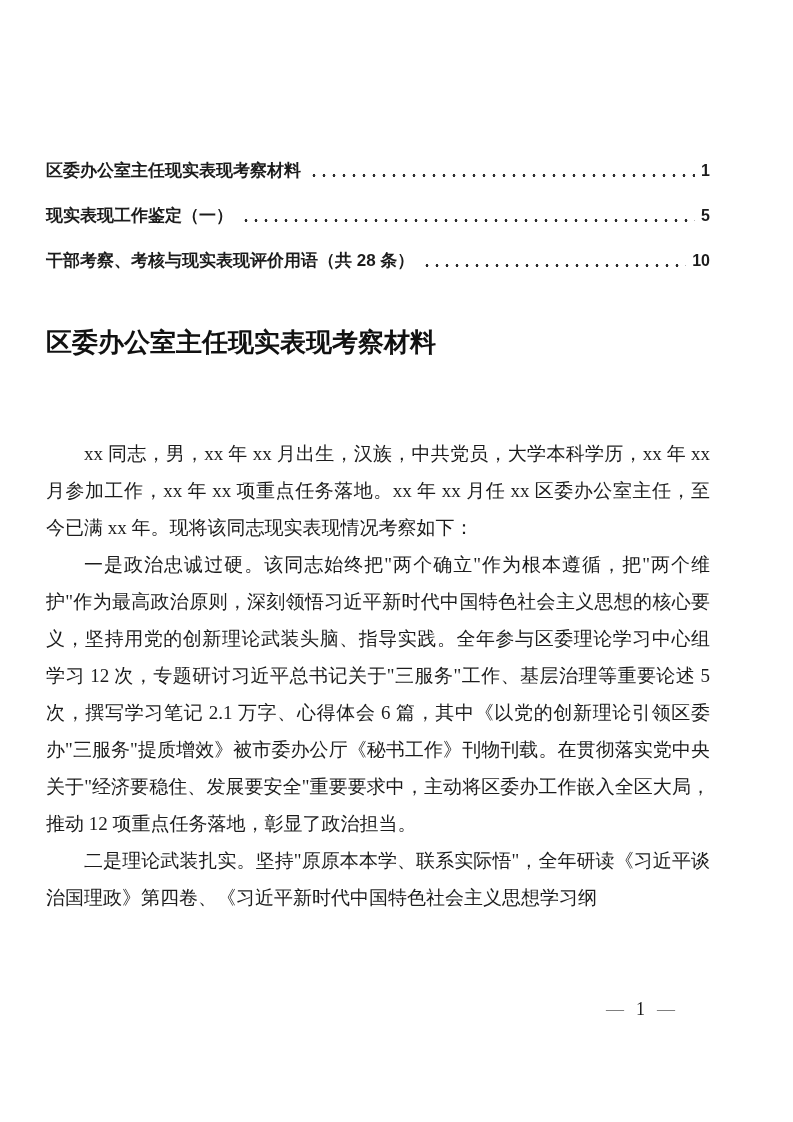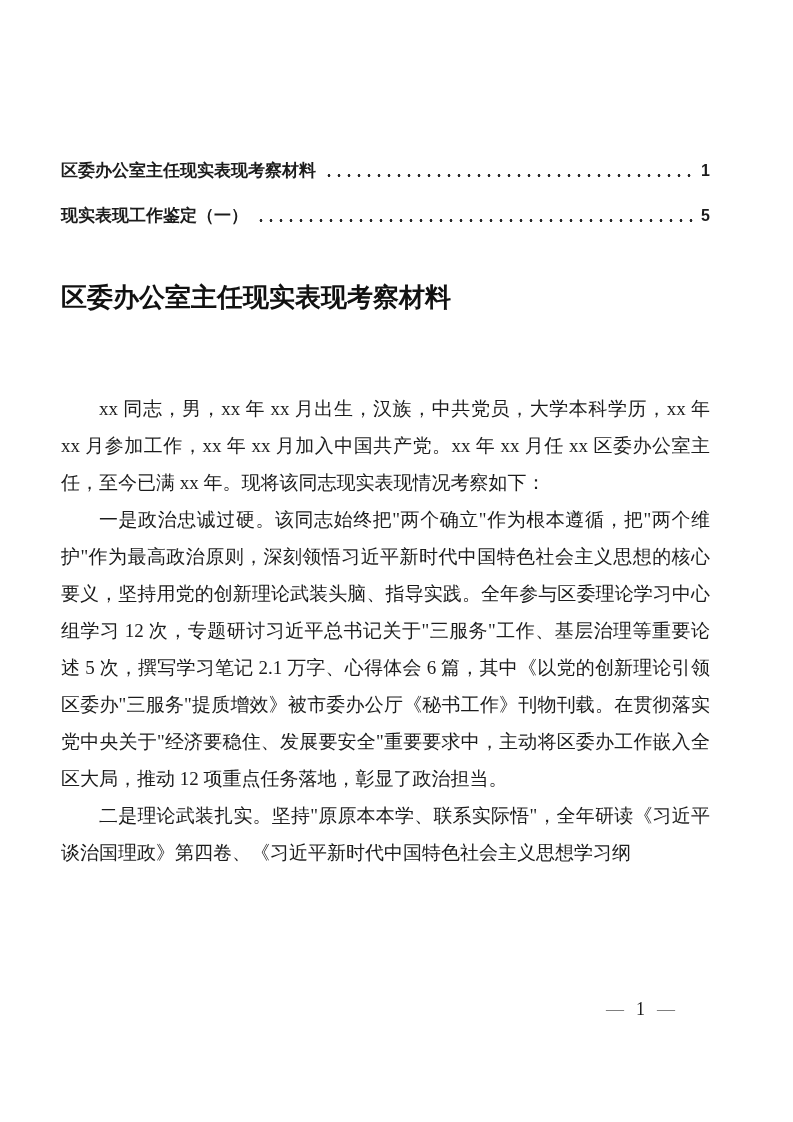--- a/index.html
+++ b/index.html
@@ -7,21 +7,21 @@
     padding: 0;
     background: #ffffff;
   }
   .page {
     position: relative;
     width: 793px;
     height: 1082px;
     margin: 0 auto;
     background: #ffffff;
     box-sizing: border-box;
-    padding: 162px 83px 0 61px;
+    padding: 162px 83px 0 46px;
     overflow: hidden;
     color: #1c1c1c;
   }
   
   .toc {
     width: 100%;
   }
   .toc-row {
     display: flex;
     align-items: flex-end;
@@ -112,26 +112,31 @@
     <div class="toc-row">
       <span class="toc-title">区委办公室主任现实表现考察材料</span>
       <span class="toc-dots"></span>
       <span class="toc-page">1</span>
     </div>
     <div class="toc-row">
       <span class="toc-title">现实表现工作鉴定（一）</span>
       <span class="toc-dots"></span>
       <span class="toc-page">5</span>
     </div>
+    <div class="toc-row">
+      <span class="toc-title">干部考察、考核与现实表现评价用语（共 28 条）</span>
+      <span class="toc-dots"></span>
+      <span class="toc-page">10</span>
+    </div>
   </nav>
 
   <h1 class="doc-title">区委办公室主任现实表现考察材料</h1>
 
   <div class="doc-body">
-    <p class="para">xx 同志，男，xx 年 xx 月出生，汉族，中共党员，大学本科学历，xx 年 xx 月参加工作，xx 年 xx 月加入中国共产党。xx 年 xx 月任 xx 区委办公室主任，至今已满 xx 年。现将该同志现实表现情况考察如下：</p>
+    <p class="para">xx 同志，男，xx 年 xx 月出生，汉族，中共党员，大学本科学历，xx 年 xx 月参加工作，xx 年 xx 项重点任务落地。xx 年 xx 月任 xx 区委办公室主任，至今已满 xx 年。现将该同志现实表现情况考察如下：</p>
     <p class="para">一是政治忠诚过硬。该同志始终把"两个确立"作为根本遵循，把"两个维护"作为最高政治原则，深刻领悟习近平新时代中国特色社会主义思想的核心要义，坚持用党的创新理论武装头脑、指导实践。全年参与区委理论学习中心组学习 12 次，专题研讨习近平总书记关于"三服务"工作、基层治理等重要论述 5 次，撰写学习笔记 2.1 万字、心得体会 6 篇，其中《以党的创新理论引领区委办"三服务"提质增效》被市委办公厅《秘书工作》刊物刊载。在贯彻落实党中央关于"经济要稳住、发展要安全"重要要求中，主动将区委办工作嵌入全区大局，推动 12 项重点任务落地，彰显了政治担当。</p>
     <p class="para">二是理论武装扎实。坚持"原原本本学、联系实际悟"，全年研读《习近平谈治国理政》第四卷、《习近平新时代中国特色社会主义思想学习纲</p>
   </div>
 
   <div class="page-footer">
     <span class="footer-dash">—</span><span class="footer-num">1</span><span class="footer-dash">—</span>
   </div>
 
 </div>
 

